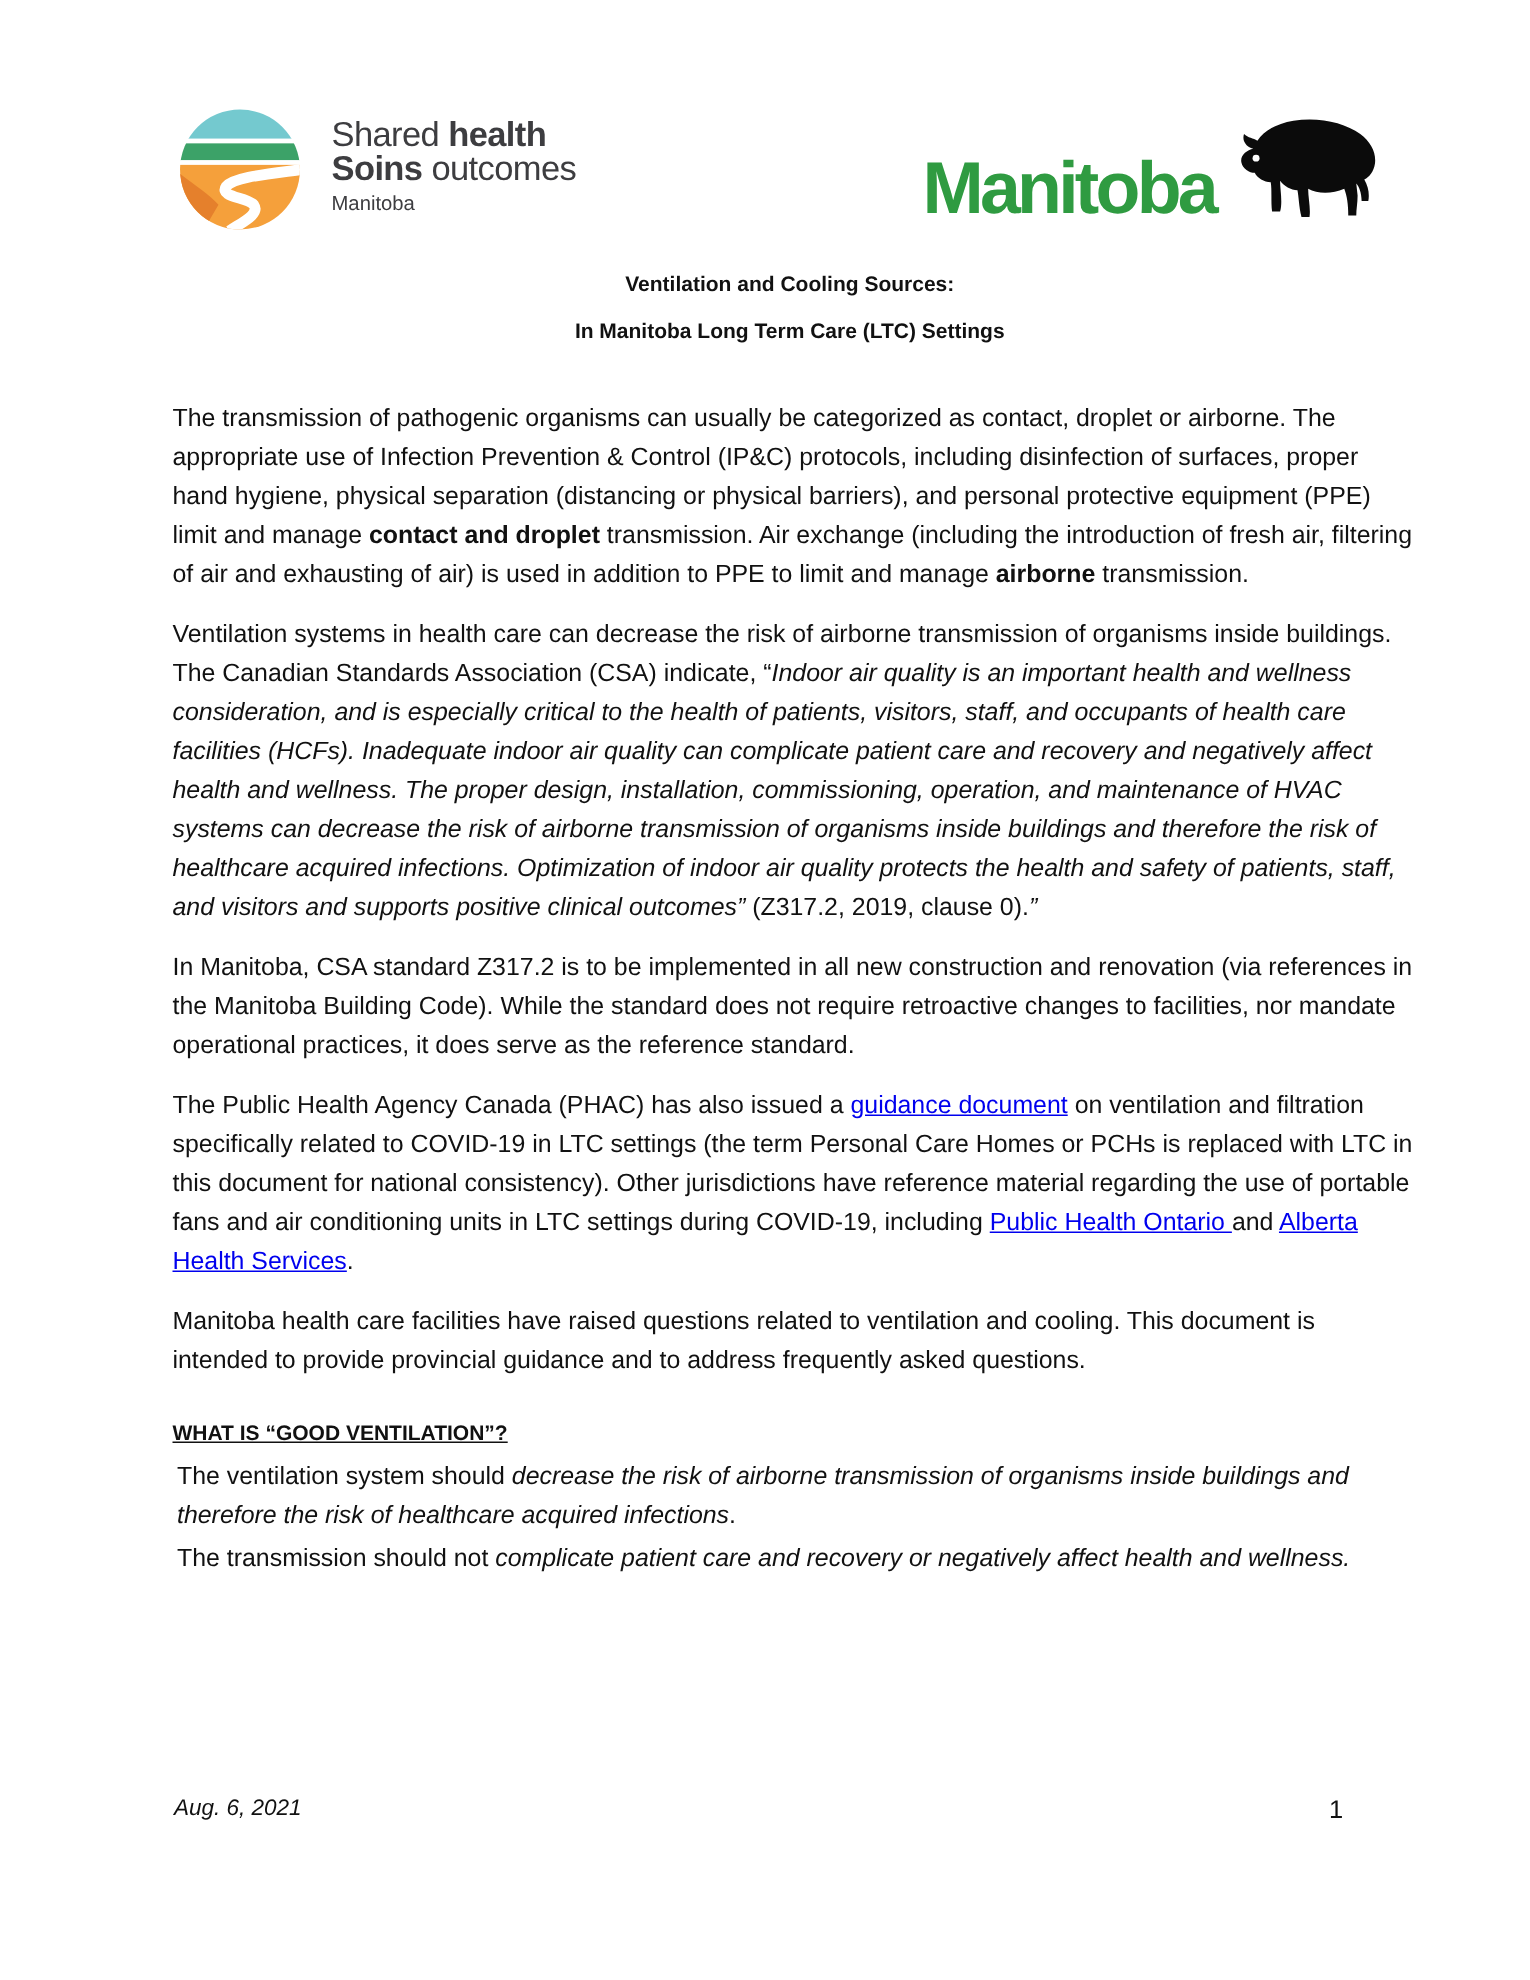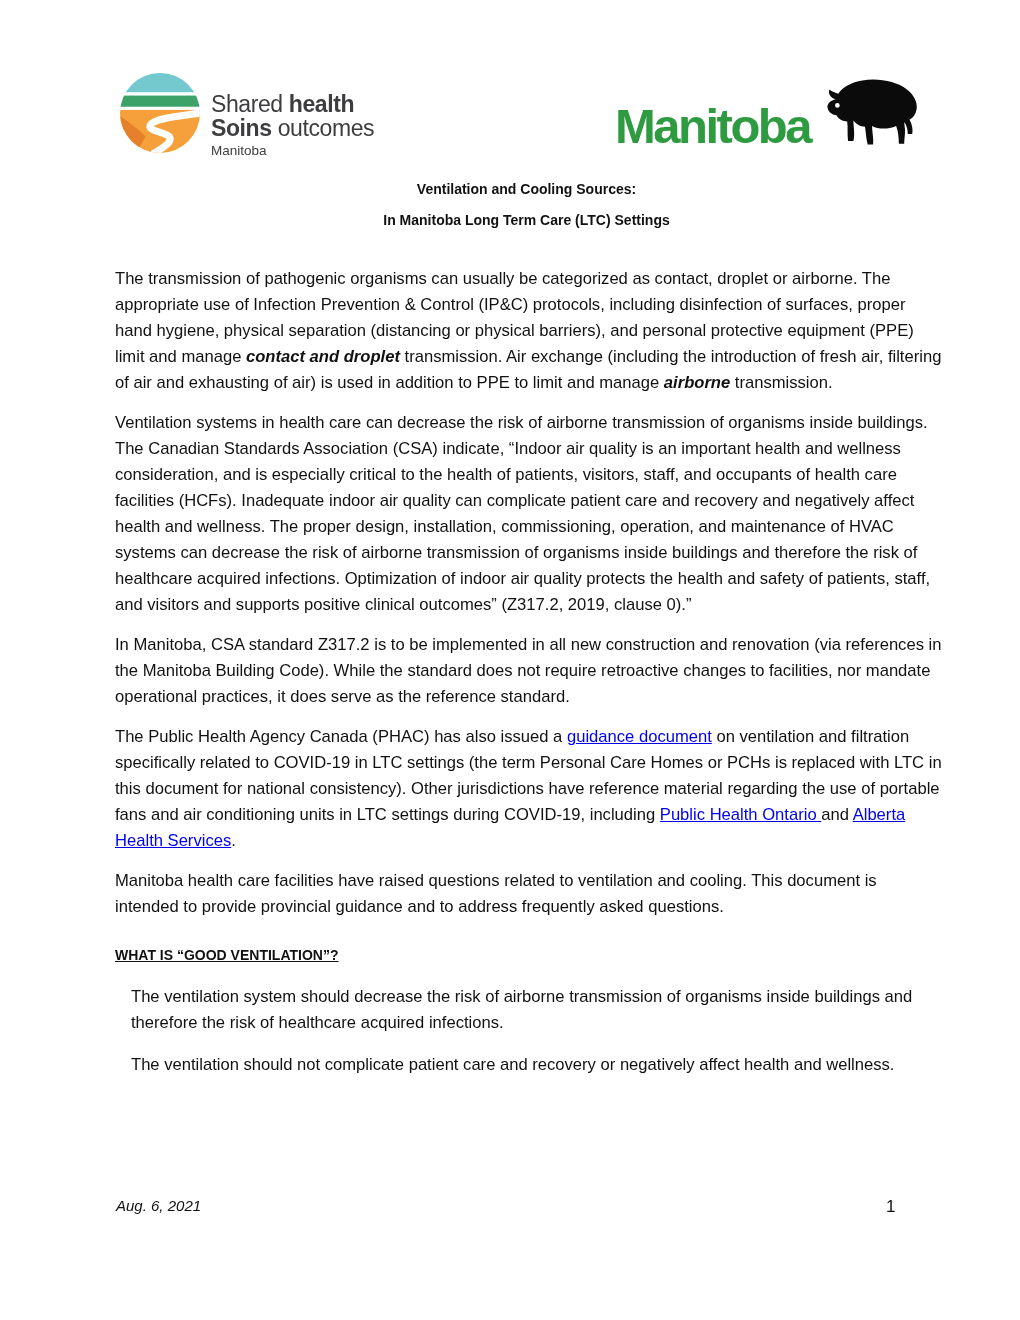--- a/index.html
+++ b/index.html
@@ -15,42 +15,42 @@
   }
   html,body{margin:0;padding:0;background:#ffffff;}
   body{
     width:1020px;height:1320px;position:relative;overflow:hidden;
     font-family:"Liberation Sans","DejaVu Sans",sans-serif;color:var(--ink);
   }
   .page{box-sizing:border-box;width:1020px;height:1320px;padding:72px 82px 0 115px;position:relative;}
 
   
   .header-row{display:flex;justify-content:space-between;align-items:flex-start;height:92px;}
-  .sh-logo{display:flex;align-items:flex-end;gap:10px;margin-left:4px;}
+  .sh-logo{display:flex;align-items:flex-start;gap:20px;margin-left:4px;}
   .sh-text{display:flex;flex-direction:column;line-height:1.02;padding-top:6px;color:var(--logo-gray);}
   .sh-l1,.sh-l2{font-size:23px;letter-spacing:-0.4px;}
   .sh-l1 b,.sh-l2 b{font-weight:bold;}
   .sh-l3{font-size:13.5px;margin-top:4px;}
   .mb-logo{display:flex;align-items:center;gap:14px;margin-right:16px;padding-top:2px;}
   .mb-word{font-size:49px;font-weight:bold;letter-spacing:-2.5px;color:var(--manitoba-green);line-height:1;padding-top:14px;}
   .band-cyan{fill:var(--band-cyan);} .band-green{fill:var(--band-green);}
   .band-orange{fill:var(--band-orange);} .band-orange-dark{fill:var(--band-orange-dark);}
   .bison-fill{fill:var(--bison-black);}
 
   
   .doc-title{margin-top:10px;margin-bottom:30px;text-align:center;font-weight:bold;font-size:14px;line-height:31px;}
 
   
   .doc-body{width:828px;font-size:16.6px;line-height:26px;}
   .doc-body p{margin:0 0 14px 0;}
-  .doc-body p.p-tight{margin:16px;}
+  .doc-body p.p-tight{margin:3px;}
   .doc-body h2{font-size:14px;line-height:26px;font-weight:bold;margin:22px 0 0 0;}
   .doc-body h2 span{text-decoration:underline;}
-  .seg-b{font-weight:bold;font-style:italic;}
-  .seg-i{}
+  .seg-b{font-weight:bold;}
+  .seg-i{font-style:italic;}
   .doc-body a{color:var(--link-blue);text-decoration:underline;cursor:pointer;}
 
   
   .footer{position:absolute;top:1197px;left:0;width:1020px;height:26px;font-size:15px;}
   .footer .f-date{position:absolute;left:116px;font-style:italic;}
   .footer .f-doc{position:absolute;left:300px;font-style:italic;}
   .footer .f-page{position:absolute;left:886px;font-size:17px;font-style:normal;}
 </style>
 </head>
 <body>
@@ -107,21 +107,21 @@
   </div>
 
   <div class="doc-body" id="doc-body">
       <p class="p"><span>The transmission of pathogenic organisms can usually be categorized as contact, droplet or airborne. The appropriate use of Infection Prevention &amp; Control (IP&amp;C) protocols, including disinfection of surfaces, proper hand hygiene, physical separation (distancing or physical barriers), and personal protective equipment (PPE) limit and manage </span><span class="seg-b">contact and droplet</span><span> transmission. Air exchange (including the introduction of fresh air, filtering of air and exhausting of air) is used in addition to PPE to limit and manage </span><span class="seg-b">airborne</span><span> transmission.</span></p>
       <p class="p"><span>Ventilation systems in health care can decrease the risk of airborne transmission of organisms inside buildings. The Canadian Standards Association (CSA) indicate, “</span><span class="seg-i">Indoor air quality is an important health and wellness consideration, and is especially critical to the health of patients, visitors, staff, and occupants of health care facilities (HCFs). Inadequate indoor air quality can complicate patient care and recovery and negatively affect health and wellness. The proper design, installation, commissioning, operation, and maintenance of HVAC systems can decrease the risk of airborne transmission of organisms inside buildings and therefore the risk of healthcare acquired infections. Optimization of indoor air quality protects the health and safety of patients, staff, and visitors and supports positive clinical outcomes”</span><span> (Z317.2, 2019, clause 0).</span><span class="seg-i">”</span></p>
       <p class="p"><span>In Manitoba, CSA standard Z317.2 is to be implemented in all new construction and renovation (via references in the Manitoba Building Code). While the standard does not require retroactive changes to facilities, nor mandate operational practices, it does serve as the reference standard.</span></p>
       <p class="p"><span>The Public Health Agency Canada (PHAC) has also issued a </span><a href="#">guidance document</a><span> on ventilation and filtration specifically related to COVID-19 in LTC settings (the term Personal Care Homes or PCHs is replaced with LTC in this document for national consistency). Other jurisdictions have reference material regarding the use of portable fans and air conditioning units in LTC settings during COVID-19, including </span><a href="#">Public Health Ontario </a><span>and </span><a href="#">Alberta Health Services</a><span>.</span></p>
       <p class="p"><span>Manitoba health care facilities have raised questions related to ventilation and cooling. This document is intended to provide provincial guidance and to address frequently asked questions.</span></p>
       <h2 class="h2"><span>WHAT IS “GOOD VENTILATION”?</span></h2>
       <p class="p-tight"><span>The ventilation system should </span><span class="seg-i">decrease the risk of airborne transmission of organisms inside buildings and therefore the risk of healthcare acquired infections</span><span>.</span></p>
-      <p class="p-tight"><span>The ventilation should not </span><span class="seg-i">complicate patient care and recovery or negatively affect health and wellness.</span></p>
+      <p class="p-tight"><span>The transmission should not </span><span class="seg-i">complicate patient care and recovery or negatively affect health and wellness.</span></p>
     </div>
 
   <div class="footer">
     <span class="f-date">Aug. 6, 2021</span>
     <span class="f-page">1</span>
   </div>
 
 </div>
 
 </body></html>

